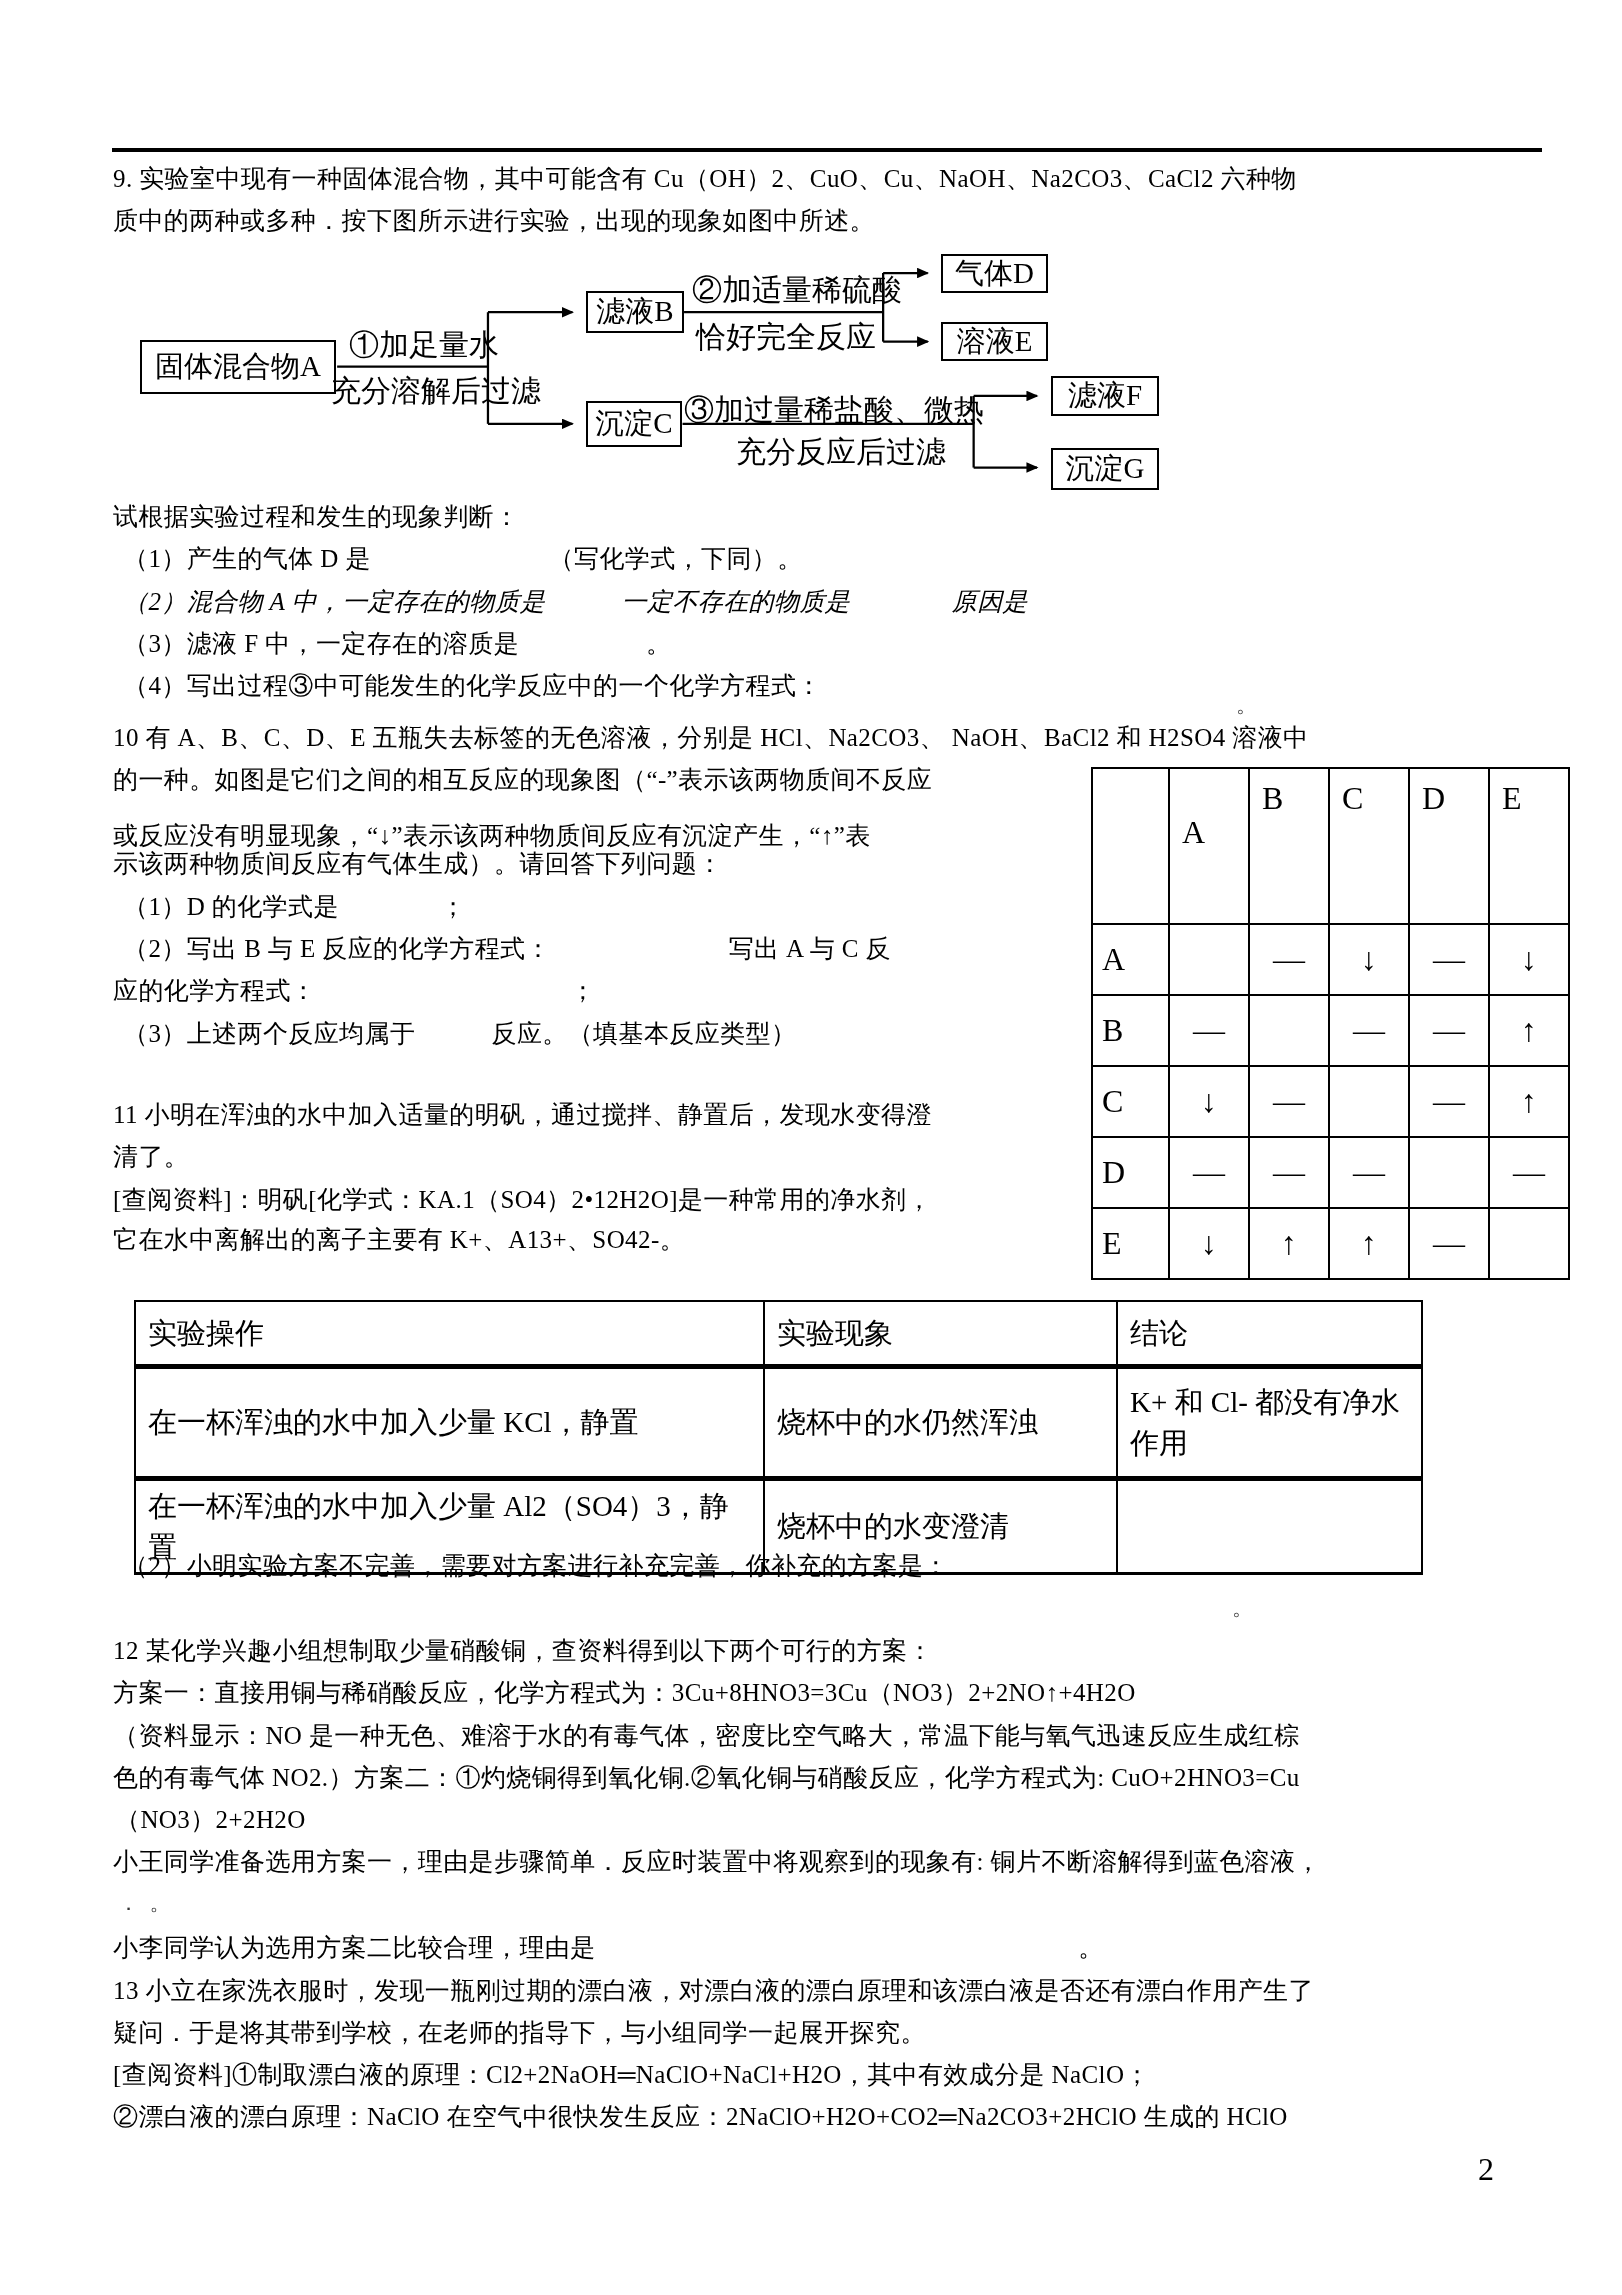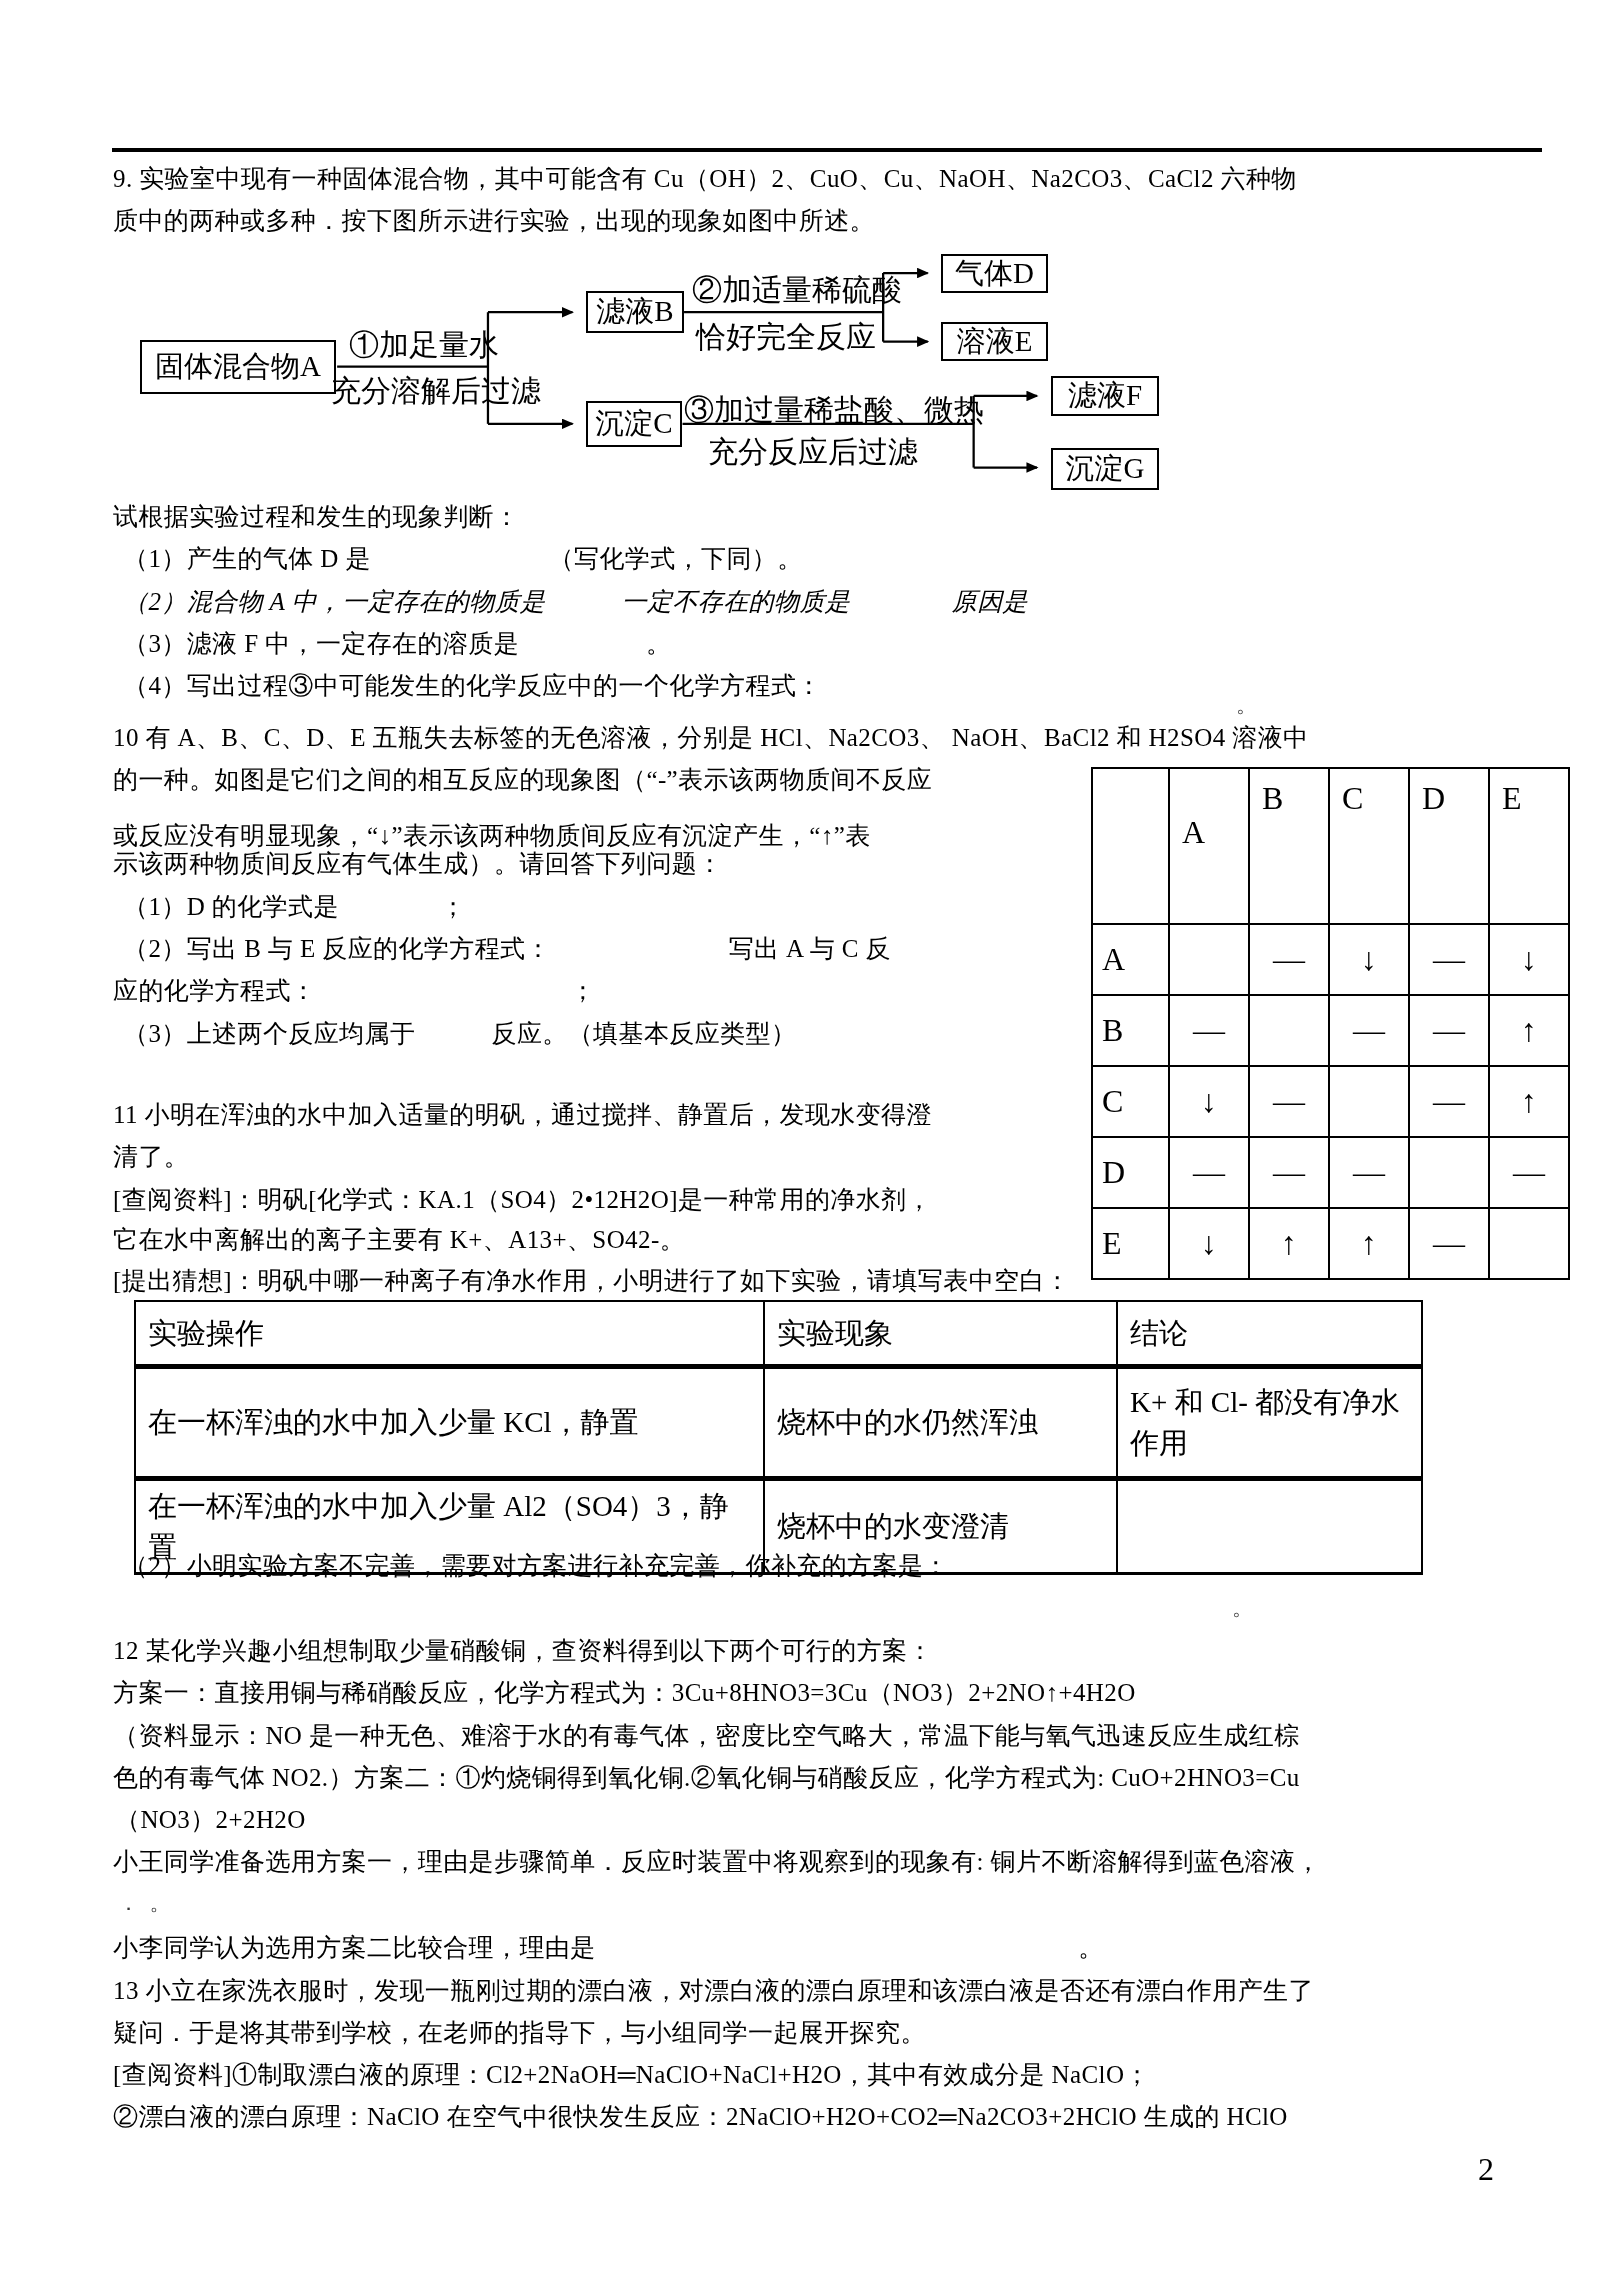--- a/index.html
+++ b/index.html
@@ -110,21 +110,21 @@
   <div class="fbox" style="left:941px;top:254px;width:103px;height:35px;">气体D</div>
   <div class="fbox" style="left:941px;top:322px;width:103px;height:35px;">溶液E</div>
   <div class="fbox" style="left:1051px;top:376px;width:104px;height:36px;">滤液F</div>
   <div class="fbox" style="left:1051px;top:448px;width:104px;height:38px;">沉淀G</div>
 
   <div class="flabel" style="left:349px;top:325px;">①加足量水</div>
   <div class="flabel" style="left:331px;top:371px;">充分溶解后过滤</div>
   <div class="flabel" style="left:692px;top:270px;">②加适量稀硫酸</div>
   <div class="flabel" style="left:696px;top:317px;">恰好完全反应</div>
   <div class="flabel" style="left:684px;top:390px;">③加过量稀盐酸、微热</div>
-  <div class="flabel" style="left:708px;top:432px;text-align:right;">充分反应后过滤</div>
+  <div class="flabel" style="left:736px;top:432px;text-align:right;">充分反应后过滤</div>
 
   <div class="line" style="left:113px;top:498px;">试根据实验过程和发生的现象判断：</div>
   <div class="line" style="left:123px;top:540px;">（1）产生的气体 D 是　　　　　　　（写化学式，下同）。</div>
   <div class="line" style="left:123px;top:583px;font-style:italic;">（2）混合物 A 中，一定存在的物质是　　　一定不存在的物质是　　　　原因是</div>
   <div class="line" style="left:123px;top:625px;">（3）滤液 F 中，一定存在的溶质是　　　　　。</div>
   <div class="line" style="left:123px;top:667px;">（4）写出过程③中可能发生的化学反应中的一个化学方程式：</div>
   <div class="tinydot" style="left:1236px;top:691px;">。</div>
 
   <div class="line" style="left:113px;top:719px;">10 有 A、B、C、D、E 五瓶失去标签的无色溶液，分别是 HCl、Na2CO3、 NaOH、BaCl2 和 H2SO4 溶液中</div>
   <div class="line" style="left:113px;top:761px;">的一种。如图是它们之间的相互反应的现象图（“-”表示该两物质间不反应</div>
@@ -185,21 +185,20 @@
         <td>—</td>
         <td></td>
       </tr>
     </tbody>
   </table>
 
   <div class="line" style="left:113px;top:1096px;">11 小明在浑浊的水中加入适量的明矾，通过搅拌、静置后，发现水变得澄</div>
   <div class="line" style="left:113px;top:1138px;">清了。</div>
   <div class="line" style="left:113px;top:1181px;">[查阅资料]：明矾[化学式：KA.1（SO4）2•12H2O]是一种常用的净水剂，</div>
   <div class="line" style="left:113px;top:1221px;">它在水中离解出的离子主要有 K+、A13+、SO42-。</div>
-  <div class="line" style="left:113px;top:1262px;">[提出猜想]：明矾中哪一种离子有净水作用，小明进行了如下实验，请填写表中空白：</div>
 
   <table class="exptab">
     <colgroup>
         <col style="width:629px;">
         <col style="width:353px;">
         <col style="width:305px;">
       </colgroup>
     <tbody>
       <tr class="h">
         <td>实验操作</td>

